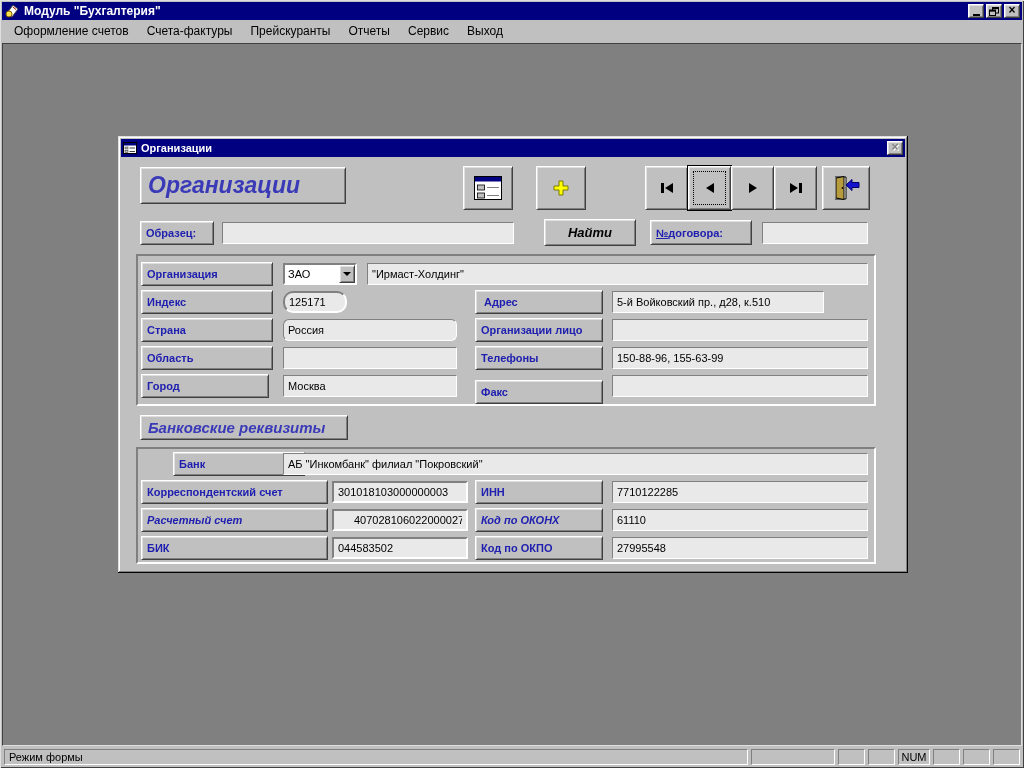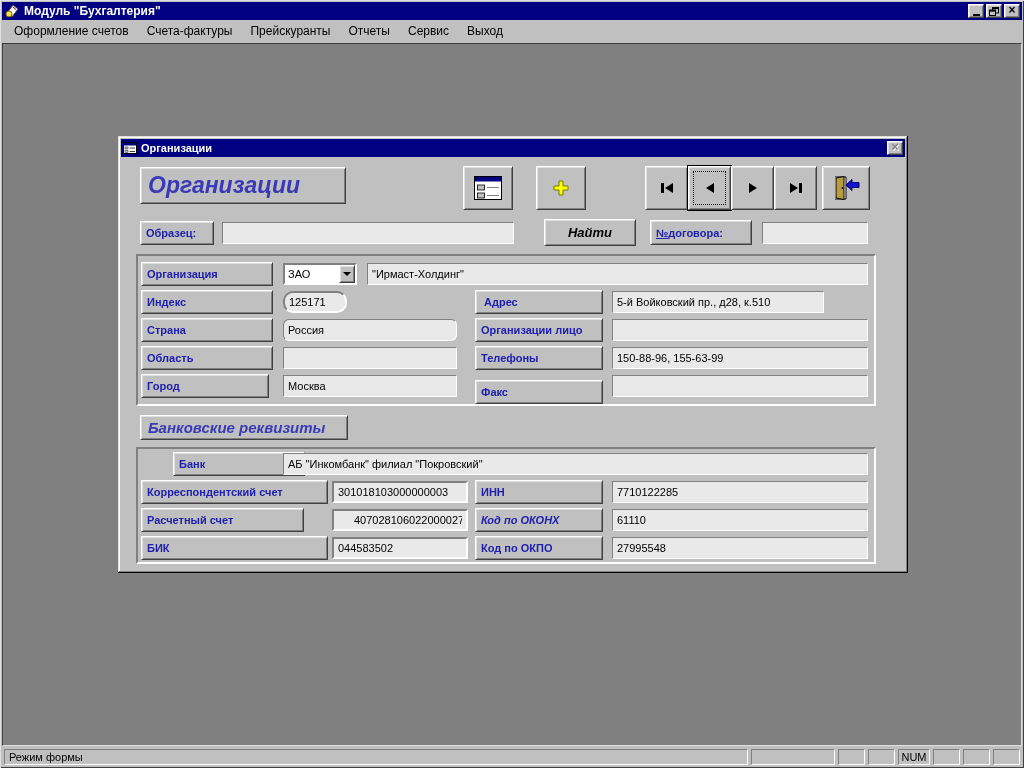--- a/index.html
+++ b/index.html
@@ -267,21 +267,21 @@
         <div class="frame" style="left:15px; top:290px; width:740px; height:117px;"></div>
 
         <div class="lbl raised" style="left:20px; top:295px; width:132px;margin-left:32px;">Банк</div>
         <input class="fld" style="left: 162px; top: 296px; width: 585px;" value="АБ &quot;Инкомбанк&quot; филиал &quot;Покровский&quot;">
 
         <div class="lbl raised" style="left:20px; top:323px; width:187px;">Корреспондентский счет</div>
         <input class="fld fld2" style="left: 211px; top: 324px; width: 136px;" value="301018103000000003">
         <div class="lbl raised" style="left:354px; top:323px; width:128px;">ИНН</div>
         <input class="fld" style="left: 491px; top: 324px; width: 256px;" value="7710122285">
 
-        <div class="lbl raised" style="left:20px; top:351px; width:163px;">Расчетный счет</div>
+        <div class="lbl raised" style="left:20px; top:351px; width:187px;font-style:italic;">Расчетный счет</div>
         <input class="fld fld2" style="left: 211px; top: 352px; width: 136px; padding-left: 20px;" value="407028106022000027">
         <div class="lbl raised" style="left:354px; top:351px; width:128px;font-style:italic;">Код по ОКОНХ</div>
         <input class="fld" style="left: 491px; top: 352px; width: 256px;" value="61110">
 
         <div class="lbl raised" style="left:20px; top:379px; width:187px;">БИК</div>
         <input class="fld fld2" style="left: 211px; top: 380px; width: 136px;" value="044583502">
         <div class="lbl raised" style="left:354px; top:379px; width:128px;">Код по ОКПО</div>
         <input class="fld" style="left: 491px; top: 380px; width: 256px;" value="27995548">
 
       </div>

